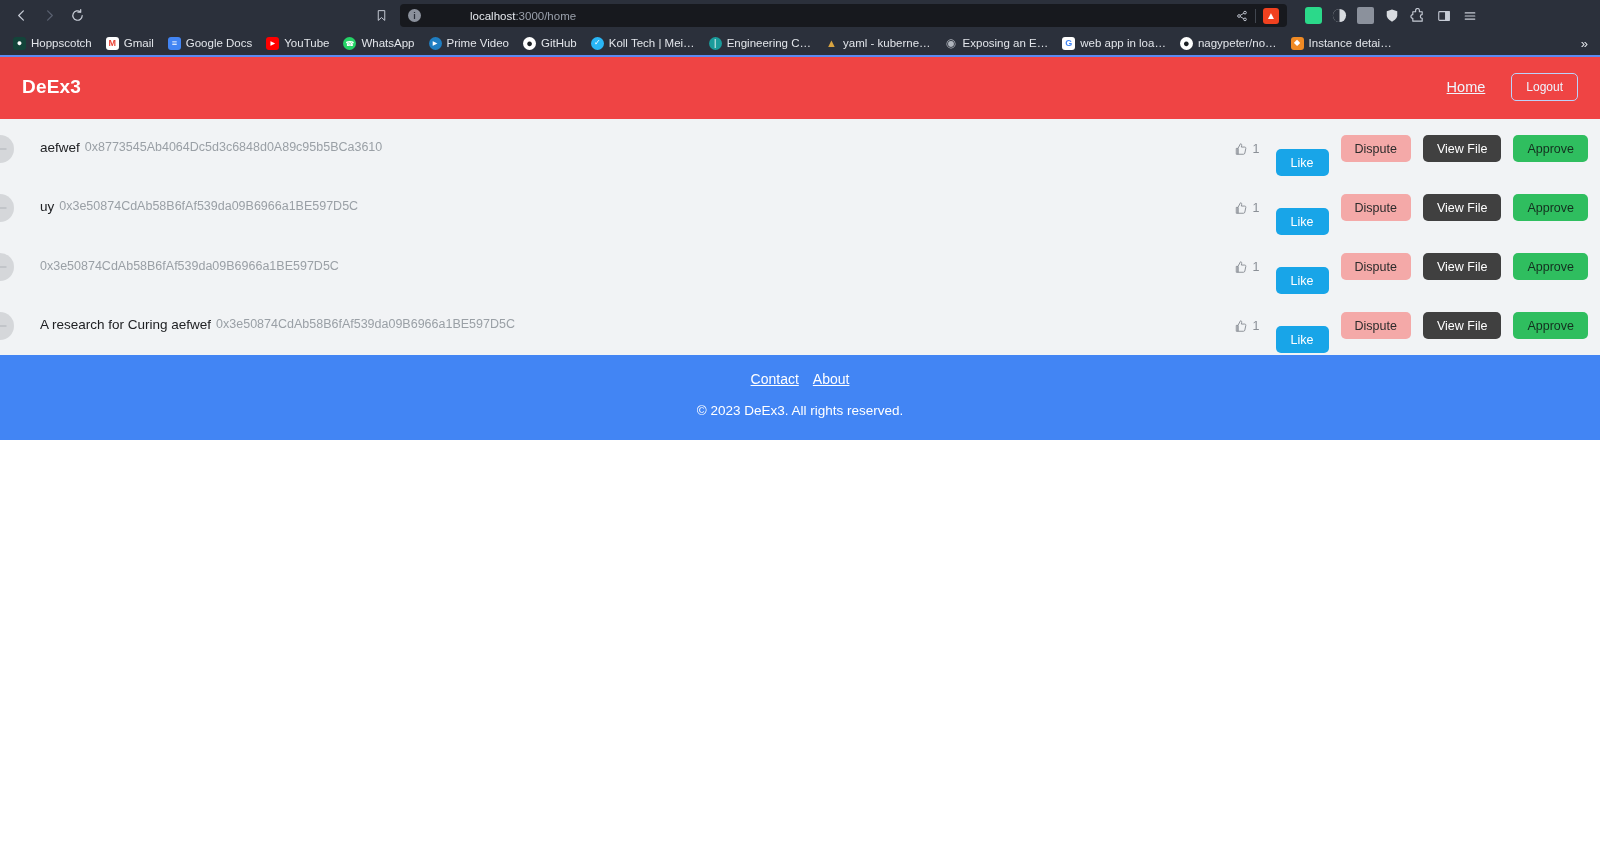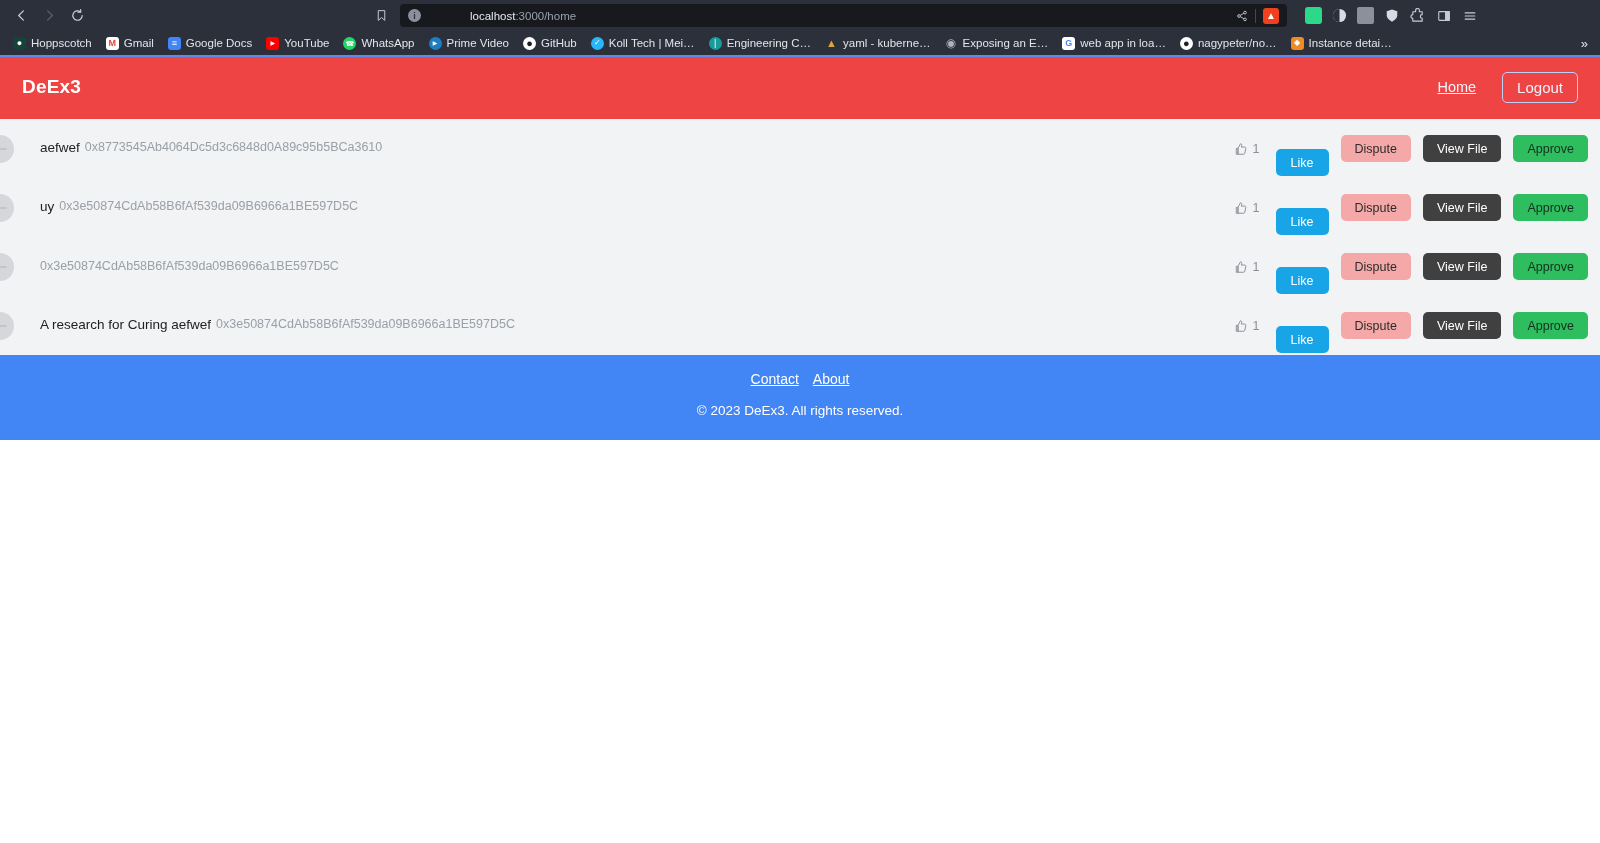--- a/index.html
+++ b/index.html
@@ -166,21 +166,21 @@
     gap: 26px;
   }
   .nav-link {
     color: #f0f4fd;
     font-size: 14.5px;
   }
   .logout-btn {
     border: 1px solid #bcd2fb;
     color: #eef3fe;
     background: transparent;
-    font-size: 15px;
+    font-size: 12px;
     padding: 6px 14px;
     border-radius: 5px;
     font-family: inherit;
   }
 
   .content { background: #f1f3f5; padding: 0; }
 
   .row {
     display: flex;
     align-items: center;

